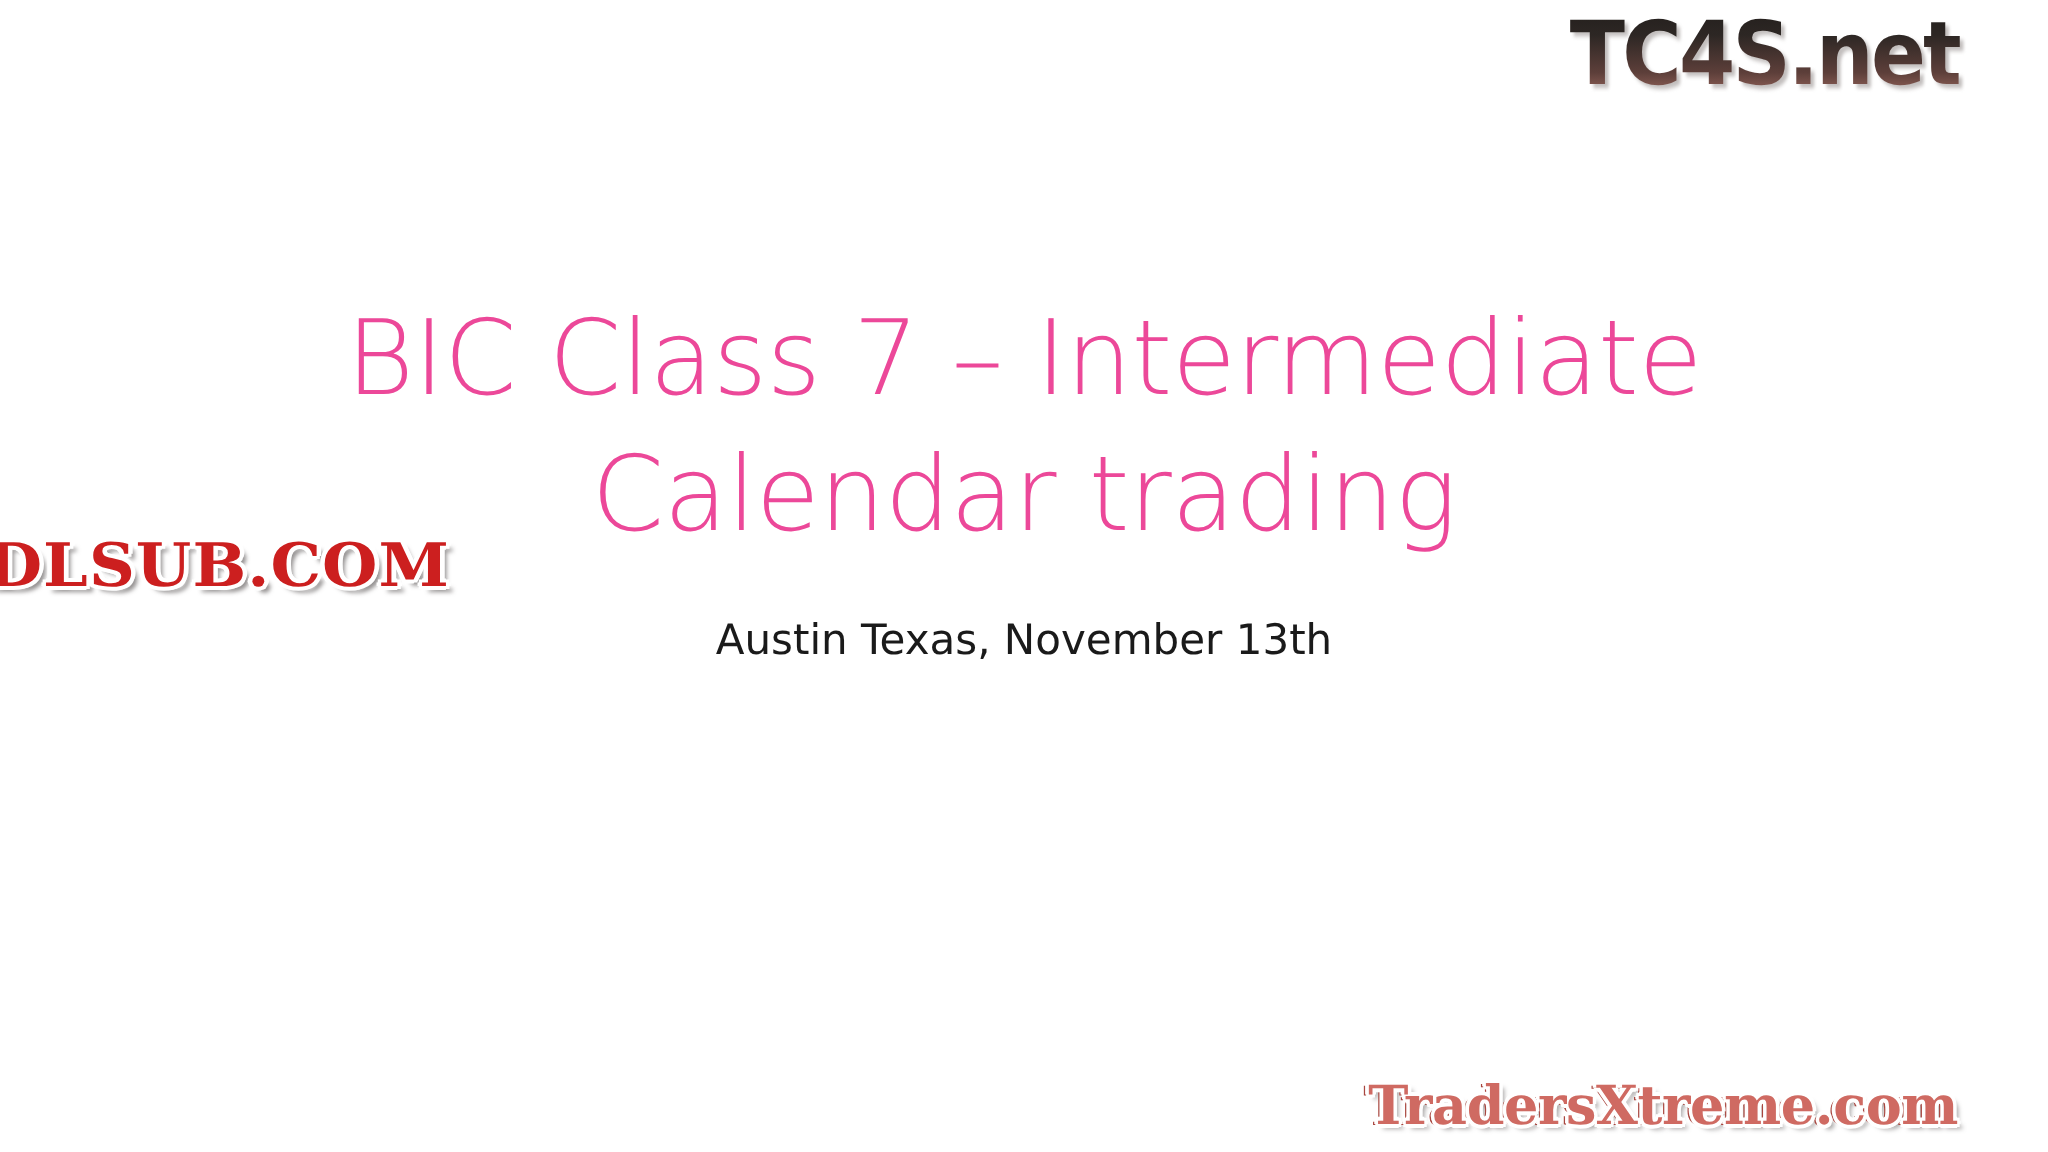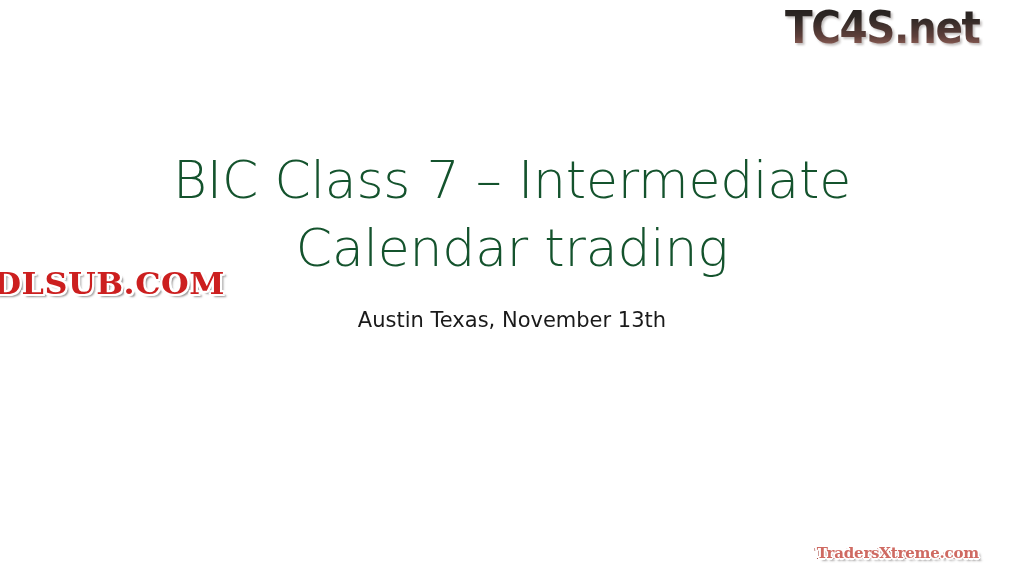--- a/index.html
+++ b/index.html
@@ -28,21 +28,21 @@
     text-align: center;
   }
 
   .slide-title {
     margin: 0;
     font-family: "DejaVu Sans", "Liberation Sans", sans-serif;
     font-weight: 300;
     font-size: 52px;
     line-height: 68px;
     letter-spacing: -0.2px;
-    color: #14532d;
+    color: #ec4899;
     white-space: pre-line;
   }
 
   
   .subtitle-block {
     position: absolute;
     left: 0;
     top: 306px;
     width: 1024px;
     text-align: center;
@@ -117,21 +117,21 @@
     user-select: none;
   }
 
   
   .wm-traders {
     position: absolute;
     right: 9px;
     bottom: 9px;
     font-family: "DejaVu Serif", "Liberation Serif", serif;
     font-weight: 700;
-    font-size: 15px;
+    font-size: 27px;
     line-height: 27px;
     letter-spacing: -0.2px;
     color: #cf6a62;
     text-shadow:
       -1.3px -1.3px 0 #ffffff,
        1.3px -1.3px 0 #ffffff,
       -1.3px  1.3px 0 #ffffff,
        1.3px  1.3px 0 #ffffff,
       -1.8px  0    0 #ffffff,
        1.8px  0    0 #ffffff,

